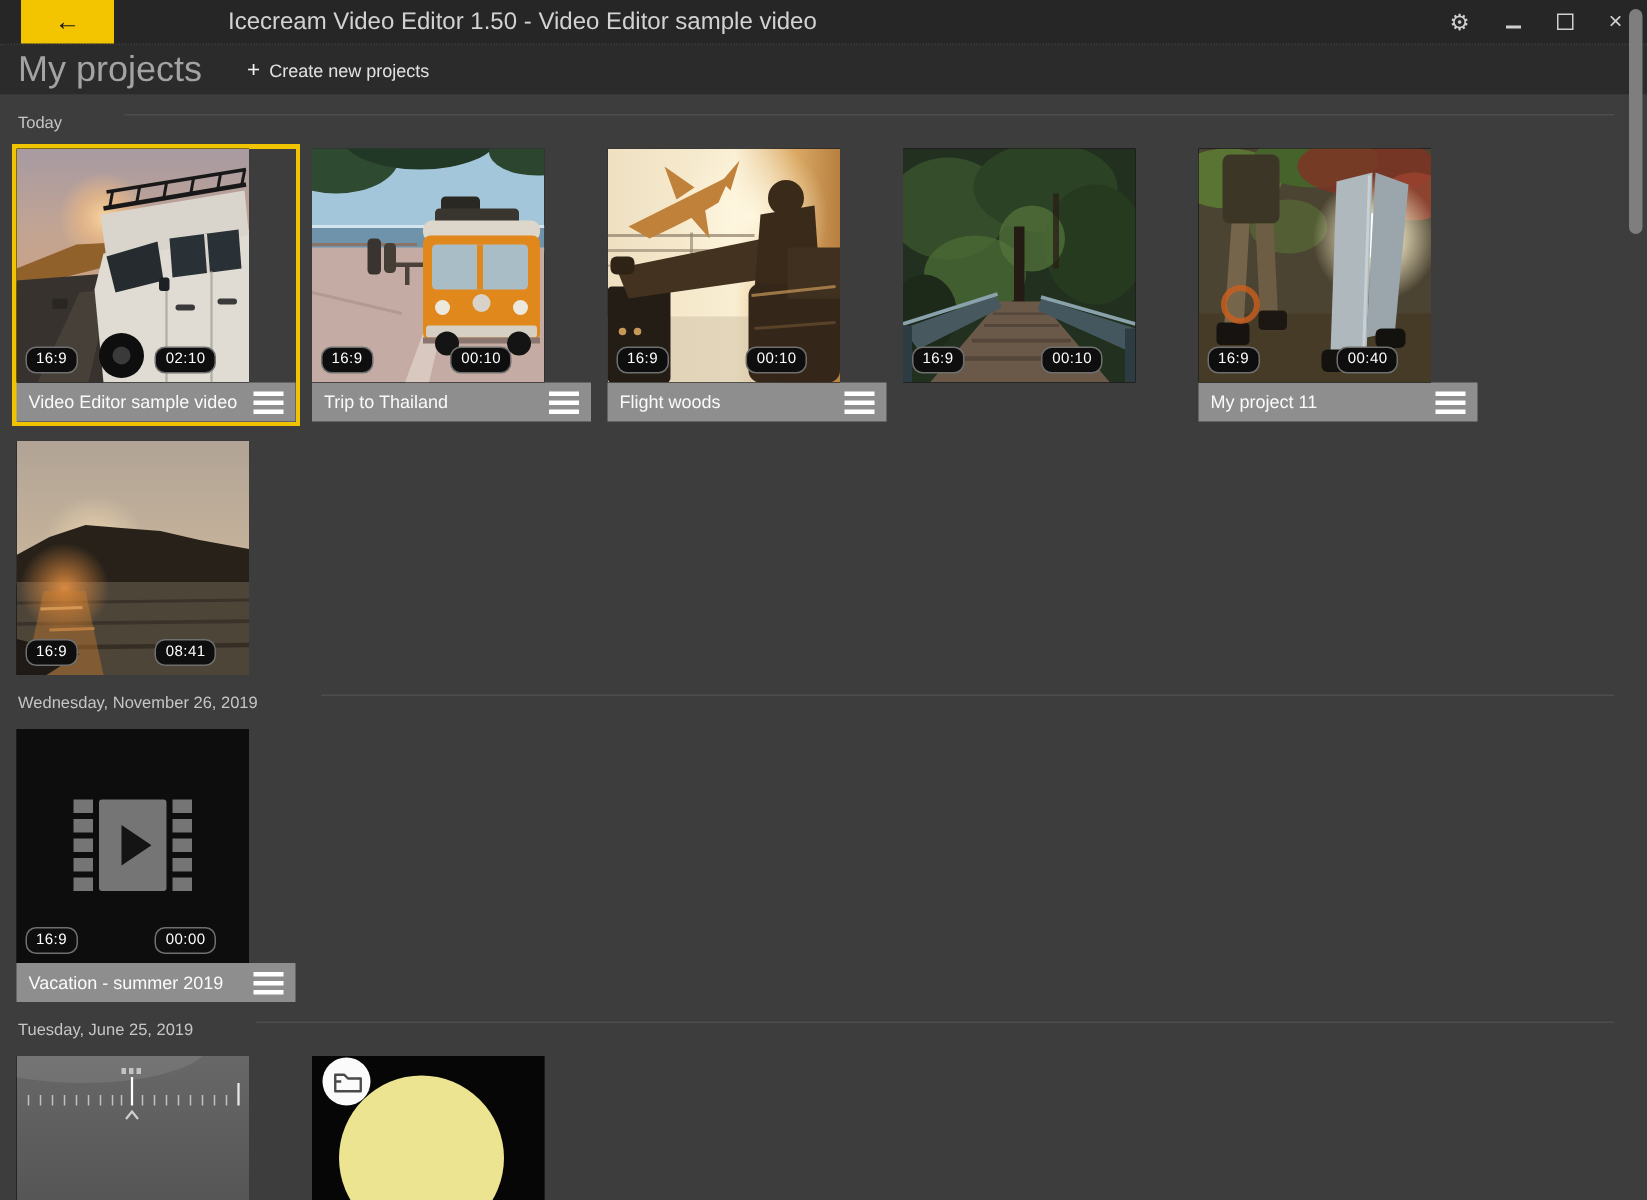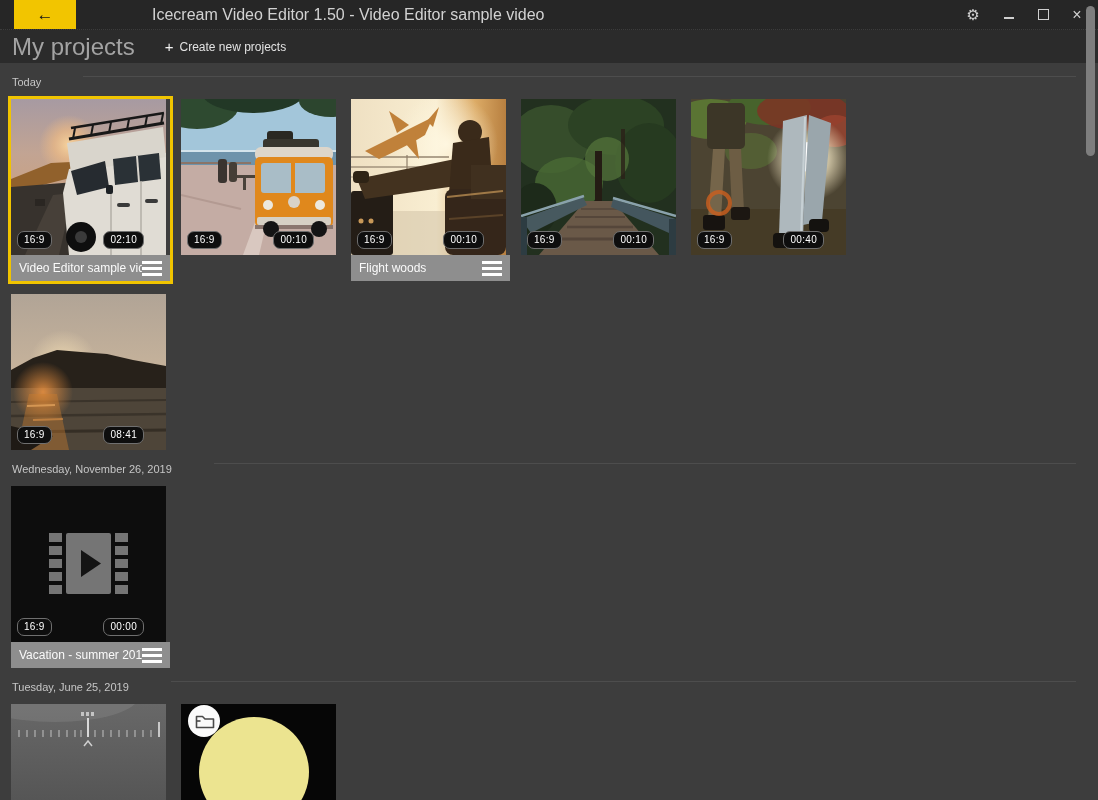--- a/index.html
+++ b/index.html
@@ -24,21 +24,21 @@
   .create-btn{margin-left:30px;display:flex;align-items:center;color:#e2e2e2;font-size:12px;cursor:pointer;}
   .create-plus{font-size:15px;margin-right:6px;color:#f2f2f2;}
 
   
   .content{position:relative;height:738px;overflow:hidden;background:#3d3d3d;}
   .section{margin-top:13px;}
   .section-head{display:flex;align-items:flex-start;padding-left:12px;height:14px;}
   .section-label{font-size:11px;color:#c6c6c6;white-space:nowrap;}
   .section-divider{flex:1;height:1px;background:#4d4d4d;margin-left:42px;margin-right:22px;}
   .cards{display:flex;gap:11px;padding-left:11px;margin-top:9px;}
-  .card{width:159px;position:relative;cursor:pointer;flex:0 0 auto;}
+  .card{width:186px;position:relative;cursor:pointer;flex:0 0 auto;}
   .card.selected{box-shadow:0 0 0 3px #f0c400;}
   .thumb{width:155px;height:156px;position:relative;background:#000;overflow:hidden;}
   .thumb svg{display:block;}
   .badge{position:absolute;bottom:6px;background:#0e0e0e;color:#ffffff;font-size:10px;line-height:1;
          padding:3px 6px;border-radius:7px;border:1px solid #6f6f6f;letter-spacing:.3px;}
   .badge.left{left:6px;}
   .badge.right{right:22px;}
   .card-footer{height:26px;background:#8e8e8e;display:flex;align-items:center;}
   .card-name{font-size:12px;color:#fafafa;margin-left:8px;white-space:nowrap;overflow:hidden;}
   .burger{margin-left:auto;margin-right:8px;display:flex;flex-direction:column;gap:3px;cursor:pointer;}
@@ -169,20 +169,28 @@
 <circle cx="87" cy="106" r="5" fill="#ece8de"></circle>
                 <circle cx="139" cy="106" r="5" fill="#ece8de"></circle>
 <circle cx="113" cy="103" r="6" fill="#d8d2c8"></circle>
 <rect x="74" y="126" width="78" height="4" fill="#8a766e"></rect>
 <circle cx="90" cy="130" r="8" fill="#141414"></circle>
                 <circle cx="138" cy="130" r="8" fill="#141414"></circle>
 </svg>
               <span class="badge left">16:9</span>
               <span class="badge right">00:10</span>
             </div>
+            <div class="card-footer">
+              <span class="card-name">Trip to Thailand</span>
+              <div class="burger">
+                <span></span>
+                <span></span>
+                <span></span>
+              </div>
+            </div>
           </div>
           <div class="card">
             <div class="thumb">
               <svg width="155" height="156" viewBox="0 0 155 156">
 <defs>
  <linearGradient id="t3b" x1="0" y1="0" x2="1" y2="0">
                     <stop offset="0" stop-color="#efe0c2"></stop>
                     <stop offset=".55" stop-color="#f9eed2"></stop>
                     <stop offset=".8" stop-color="#dcab66"></stop>
                     <stop offset="1" stop-color="#b77f40"></stop>
@@ -282,20 +290,28 @@
 <polygon points="92,22 116,16 112,140 88,136" fill="#aeb8bd"></polygon>
 <polygon points="118,16 140,24 131,122 112,126" fill="#9aa6ac"></polygon>
 <line x1="114" y1="18" x2="110" y2="138" stroke="#cdd6da" stroke-width="2" opacity=".8"></line>
 <rect x="82" y="134" width="24" height="15" rx="4" fill="#14120f"></rect>
 <rect x="118" y="120" width="20" height="13" rx="4" fill="#14120f"></rect>
 <circle cx="28" cy="104" r="11" fill="none" stroke="#cc5f1e" stroke-width="4" opacity=".8"></circle>
 </svg>
               <span class="badge left">16:9</span>
               <span class="badge right">00:40</span>
             </div>
+            <div class="card-footer">
+              <span class="card-name">My project 11</span>
+              <div class="burger">
+                <span></span>
+                <span></span>
+                <span></span>
+              </div>
+            </div>
           </div>
         </div>
       </div>
       <div class="section">
         <div class="cards">
           <div class="card">
             <div class="thumb">
               <svg width="155" height="156" viewBox="0 0 155 156">
 <defs>
  <linearGradient id="t6s" x1="0" y1="0" x2="0" y2="1">

